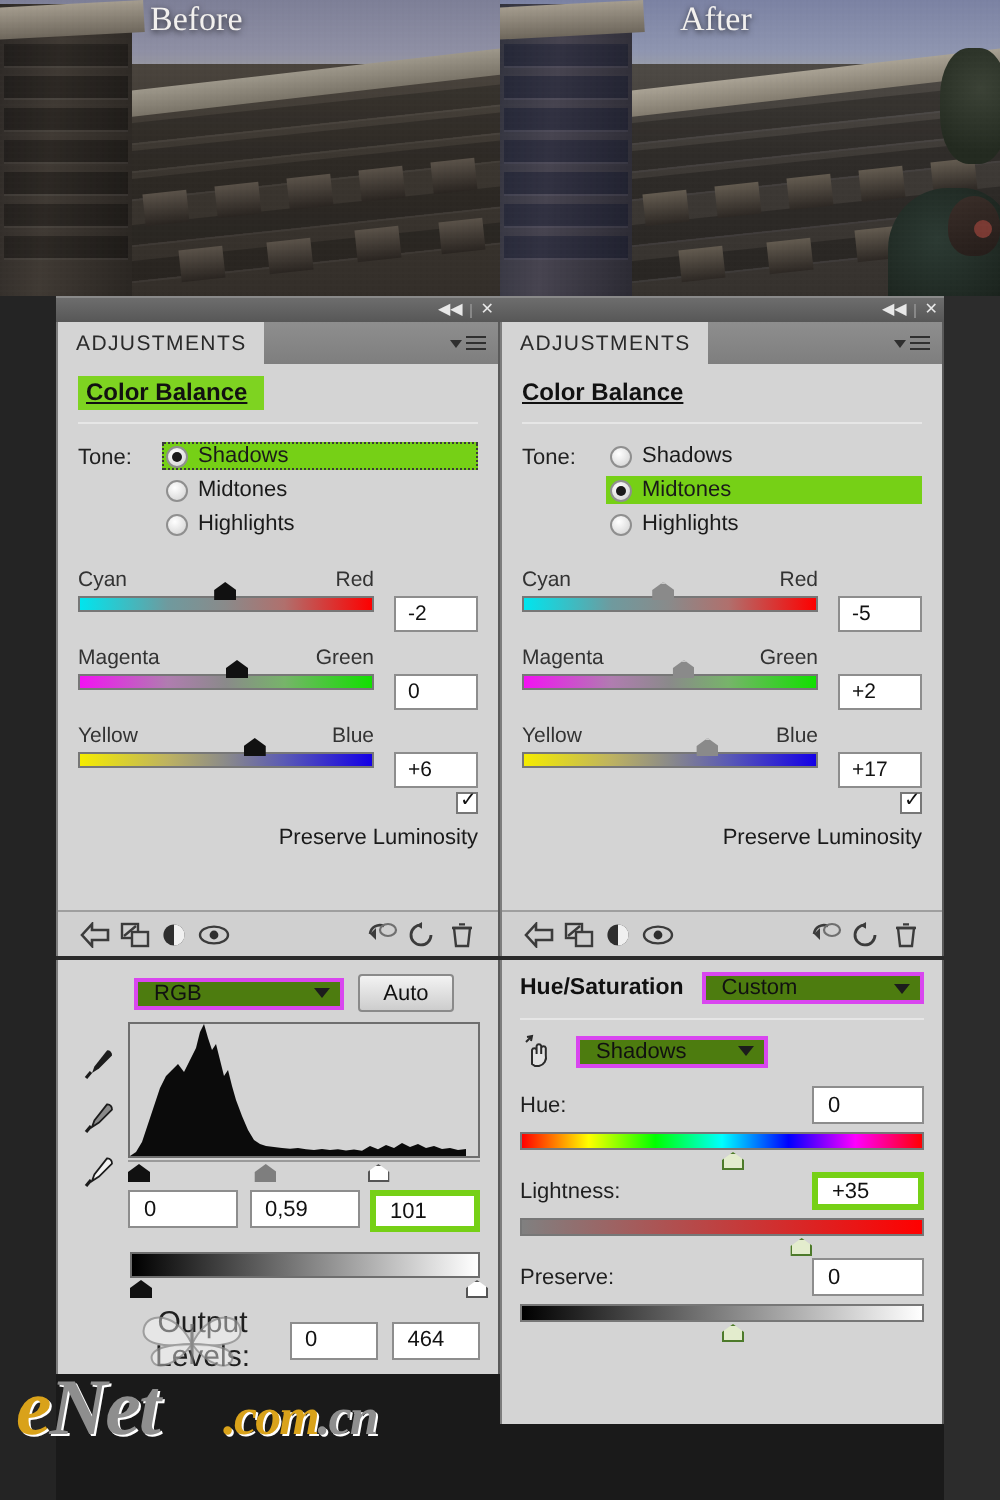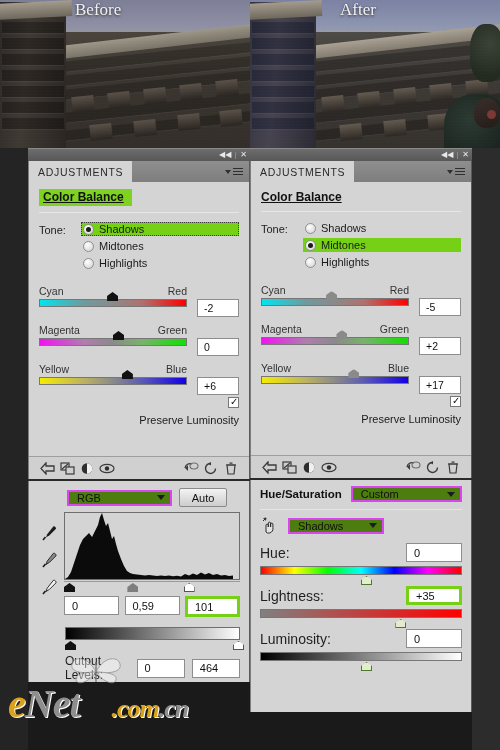--- a/index.html
+++ b/index.html
@@ -170,32 +170,32 @@
   .hs-white { background:#fff; border:1px solid #555; }
   .lev-inputs { display:flex; justify-content:space-between; margin-top:4px; }
   .lev-in { width:55px; height:19px; background:#fff; border:1px solid #8d8d8d;
             font-size:11px; color:#111; display:flex; align-items:center; padding-left:7px; }
   .lev-in.hl { border:3px solid #76d016; height:21px; }
 
   .out-ramp-wrap { padding:10px 9px 0 36px; }
   .out-ramp { height:13px; background:linear-gradient(90deg,#000,#fff); border:1px solid #6e6e6e; }
   .out-slider { position:relative; height:11px; }
   .out-row { display:flex; align-items:center; gap:7px; padding:3px 9px 0 36px; }
-  .out-lbl { font-size:12px; color:#1f1f1f; }
+  .out-lbl { font-size:15px; color:#1f1f1f;text-align:center; }
   .out-in { width:56px; height:19px; background:#fff; border:1px solid #8d8d8d;
             font-size:11px; color:#111; display:flex; align-items:center; padding-left:7px; }
 
   
   .hs-head { display:flex; align-items:center; gap:9px; padding:6px 9px 7px 9px; }
   .hs-title { font-size:11.5px; font-weight:bold; color:#111; }
   .hs-chanrow { display:flex; align-items:center; gap:9px; padding:6px 9px 2px 9px; }
   .hand-ico { width:19px; height:19px; }
   .hs-field { padding:6px 9px 0 9px; }
   .hs-fieldrow { display:flex; align-items:center; justify-content:space-between; }
-  .hs-lbl { font-size:14px; color:#1f1f1f; }
+  .hs-lbl { font-size:11px; color:#1f1f1f; }
   .hs-num { width:56px; height:19px; background:#fff; border:1px solid #8d8d8d;
             font-size:11px; color:#111; display:flex; align-items:center; padding-left:7px; }
   .hs-num.hl { border:3px solid #76d016; }
   .hs-bar { height:9px; border:1px solid #777; margin-top:4px; }
   .hs-bar-wrap { position:relative; height:20px; margin-top:3px; }
   .hs-thumb2 { position:absolute; top:10px; width:11px; height:9px; background:#e3eccd;
                border:1px solid #4d7a2a; clip-path:polygon(50% 0, 100% 45%, 100% 100%, 0 100%, 0 45%); }
   .b-hue { background:linear-gradient(90deg,#ff0000,#ffff00,#00ff00,#00ffff,#0000ff,#ff00ff,#ff0000); }
   .b-sat { background:linear-gradient(90deg,#808080,#ff0000); }
   .b-lig { background:linear-gradient(90deg,#000,#808080,#fff); }
@@ -695,21 +695,21 @@
         <span class="hs-num hl">+35</span>
       </div>
       <div class="hs-bar-wrap">
         <div class="hs-bar b-sat"></div>
         <span class="hs-thumb2" style="left:67%"></span>
       </div>
     </div>
 
     <div class="hs-field" style="padding-top:0">
       <div class="hs-fieldrow">
-        <span class="hs-lbl">Luminosity:</span>
+        <span class="hs-lbl">Preserve:</span>
         <span class="hs-num">0</span>
       </div>
       <div class="hs-bar-wrap">
         <div class="hs-bar b-lig"></div>
         <span class="hs-thumb2" style="left:50%"></span>
       </div>
     </div>
     <div style="height:40px"></div>
   </div>
 </div>

